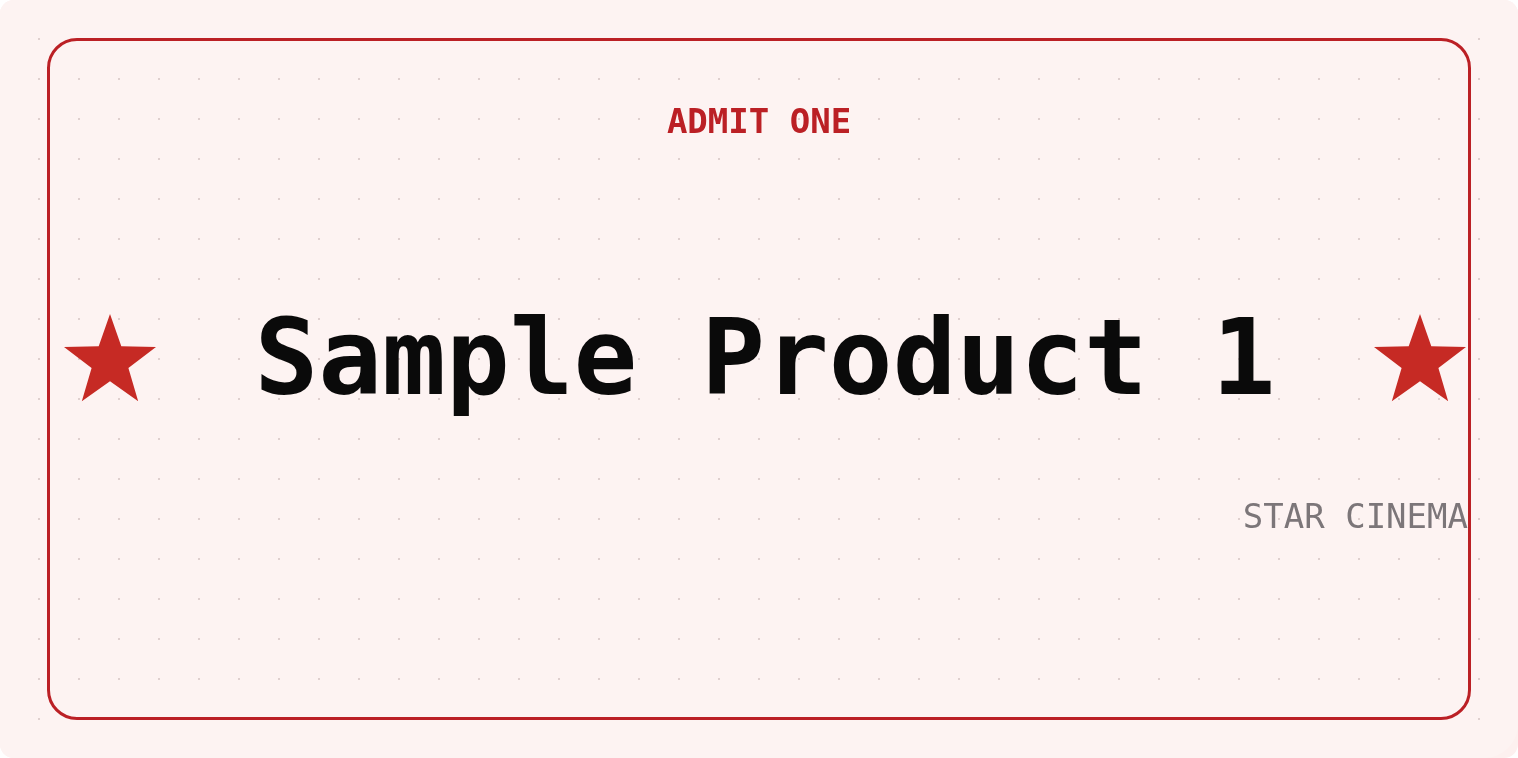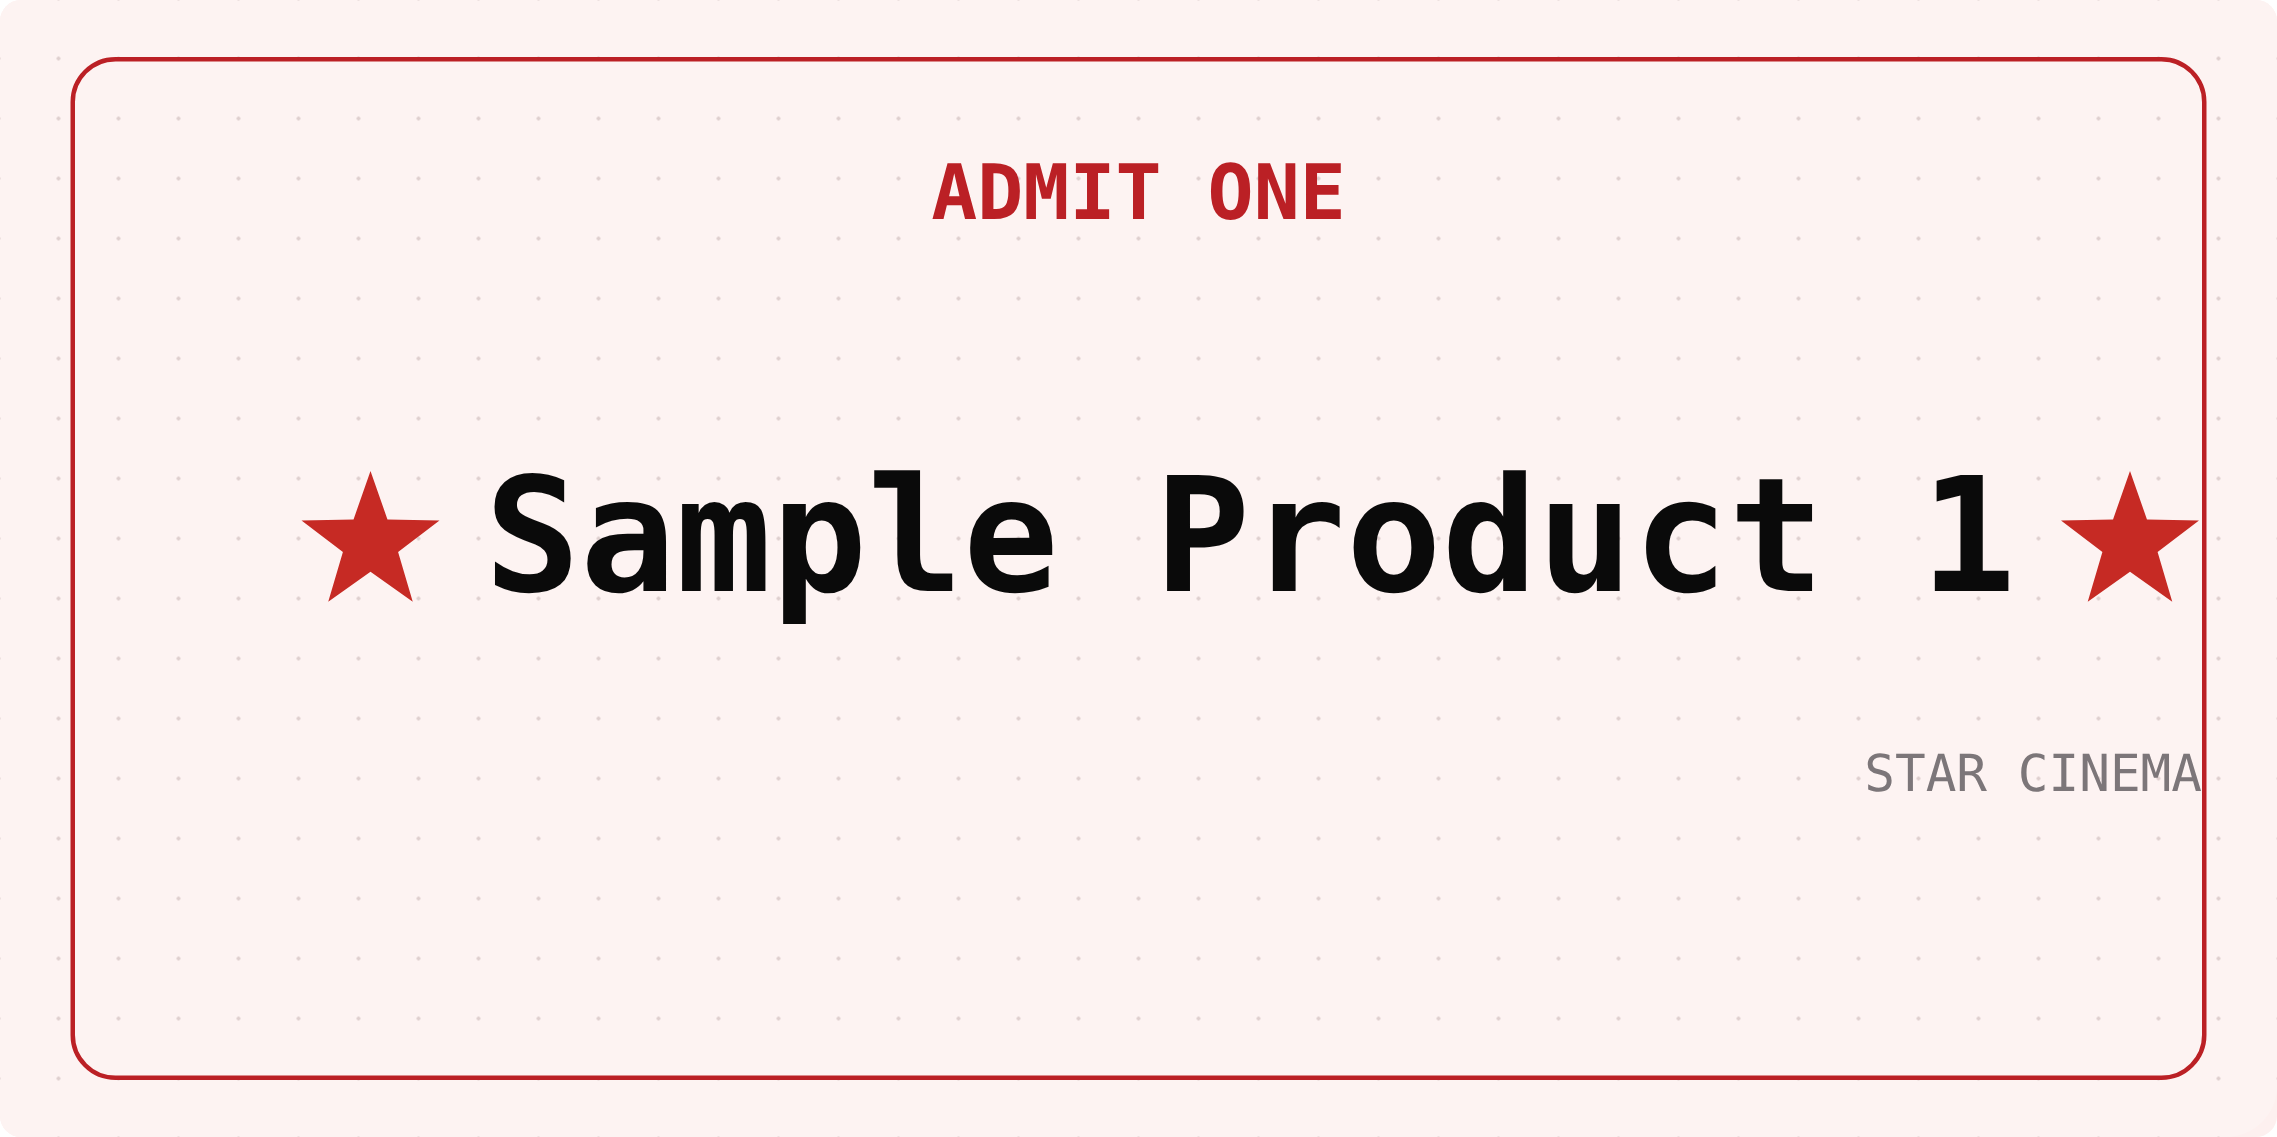--- a/index.html
+++ b/index.html
@@ -60,37 +60,37 @@
 
   
   #admit-one {
     position: absolute;
     left: 0;
     right: 0;
     top: 63px;
     text-align: center;
     font-family: "DejaVu Sans Mono", monospace;
     font-weight: bold;
-    font-size: 51px;
+    font-size: 34px;
     letter-spacing: 0px;
     color: #bb2025;
     line-height: 1;
     white-space: pre;
   }
 
   
   #title-row {
     position: absolute;
     left: 0;
     right: 0;
     top: 252px;
     height: 130px;
     display: flex;
     align-items: center;
-    justify-content: flex-end;
+    justify-content: space-between;
     gap: 0px;
     padding-left: 12px;
   }
 
   .star-icon {
     flex: 0 0 auto;
     width: 96px;
     height: 92px;
     display: block;
   }

